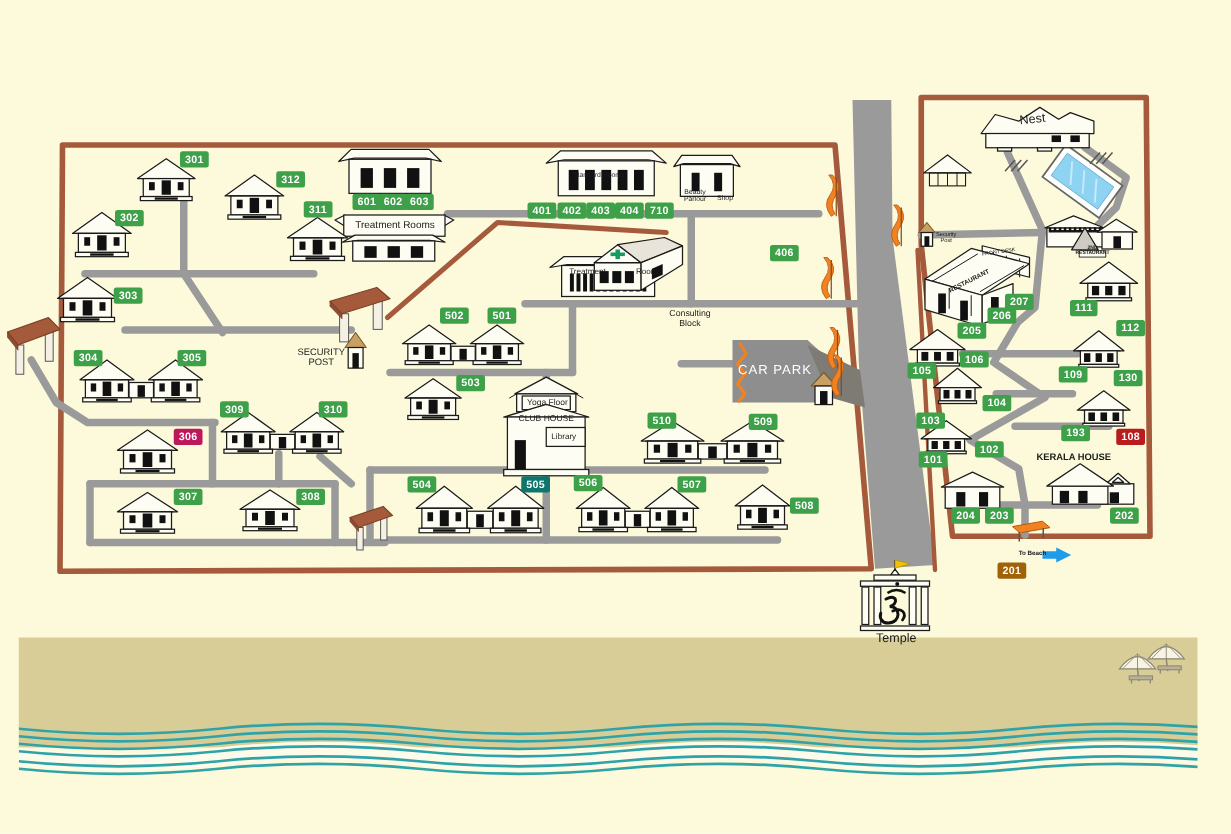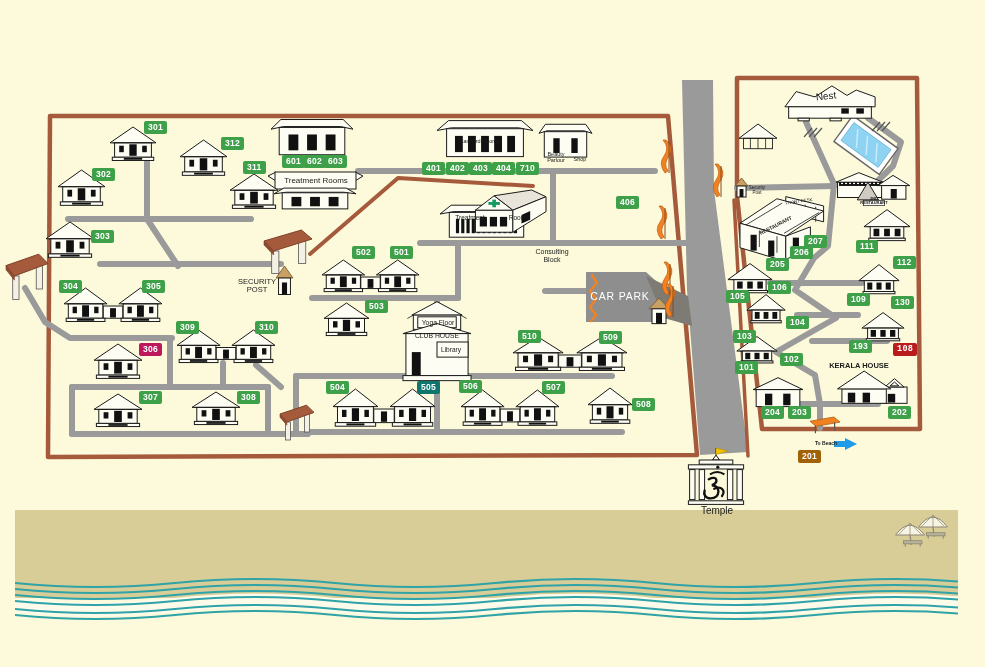--- a/index.html
+++ b/index.html
@@ -619,21 +619,21 @@
       <div class="chip" style="left: 766px; top: 258px; background: rgb(63, 160, 74);">205</div>
       <div class="chip" style="left: 856px; top: 240px; background: rgb(63, 160, 74);">111</div>
       <div class="chip" style="left: 893px; top: 256px; background: rgb(63, 160, 74);">112</div>
       <div class="chip" style="left: 726px; top: 290px; background: rgb(63, 160, 74);">105</div>
       <div class="chip" style="left: 768px; top: 281px; background: rgb(63, 160, 74);">106</div>
       <div class="chip" style="left: 847px; top: 293px; background: rgb(63, 160, 74);">109</div>
       <div class="chip" style="left: 891px; top: 296px; background: rgb(63, 160, 74);">130</div>
       <div class="chip" style="left: 733px; top: 330px; background: rgb(63, 160, 74);">103</div>
       <div class="chip" style="left: 786px; top: 316px; background: rgb(63, 160, 74);">104</div>
       <div class="chip" style="left: 849px; top: 340px; background: rgb(63, 160, 74);">193</div>
-      <div class="chip" style="left: 893px; top: 343px; background: #b91c1c; font-family: Liberation Mono, monospace;">108</div>
+      <div class="chip" style="left: 893px; top: 343px; background: #b91c1c;">108</div>
       <div class="chip" style="left: 735px; top: 361px; background: rgb(63, 160, 74);">101</div>
       <div class="chip" style="left: 780px; top: 353px; background: rgb(63, 160, 74);">102</div>
       <div class="chip" style="left: 761px; top: 406px; background: rgb(63, 160, 74);">204</div>
       <div class="chip" style="left: 788px; top: 406px; background: rgb(63, 160, 74);">203</div>
       <div class="chip" style="left: 798px; top: 406px; background: #a16207; margin-top: 44px;">201</div>
       <div class="chip" style="left: 888px; top: 406px; background: rgb(63, 160, 74);">202</div>
       <div class="mtext" style="left: 316px; top: 181px; font-size: 8px;">Treatment Rooms</div>
       <div class="mtext" style="left: 479px; top: 141px; font-size: 5.5px;">Standard Rooms</div>
       <div class="mtext" style="left: 556px; top: 157px; font-size: 5.5px;">Beauty
 Parlour</div>

